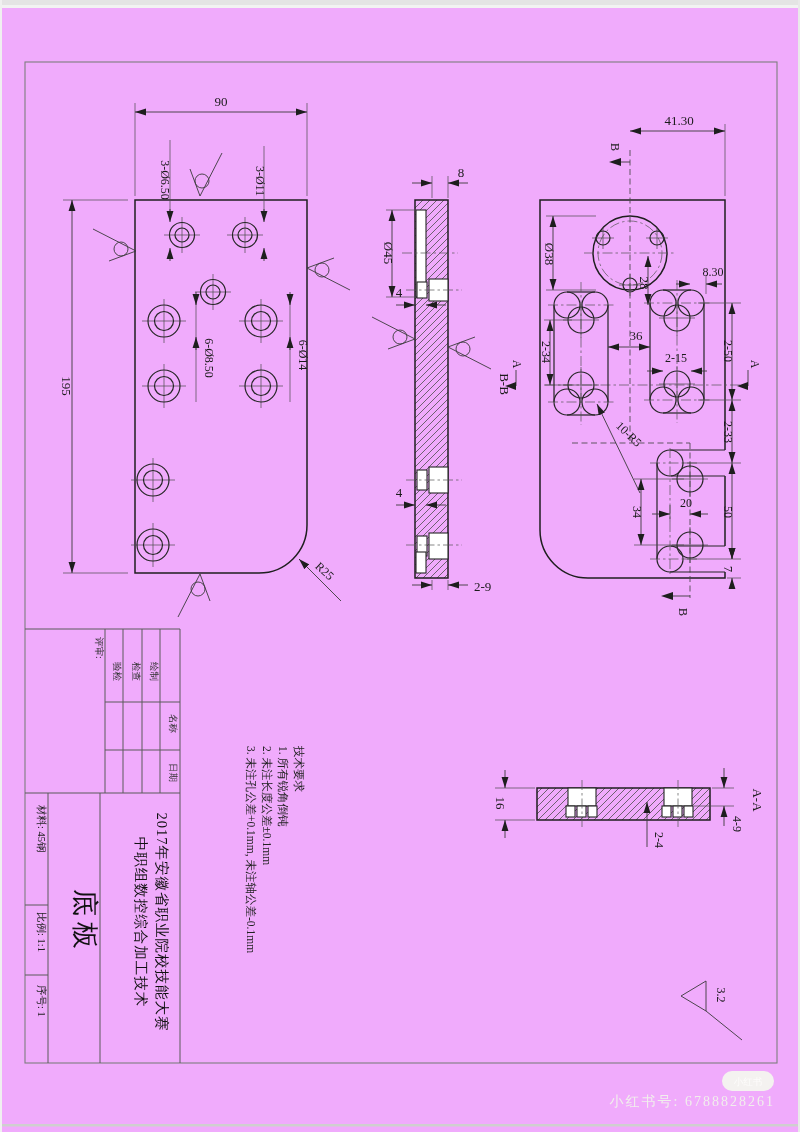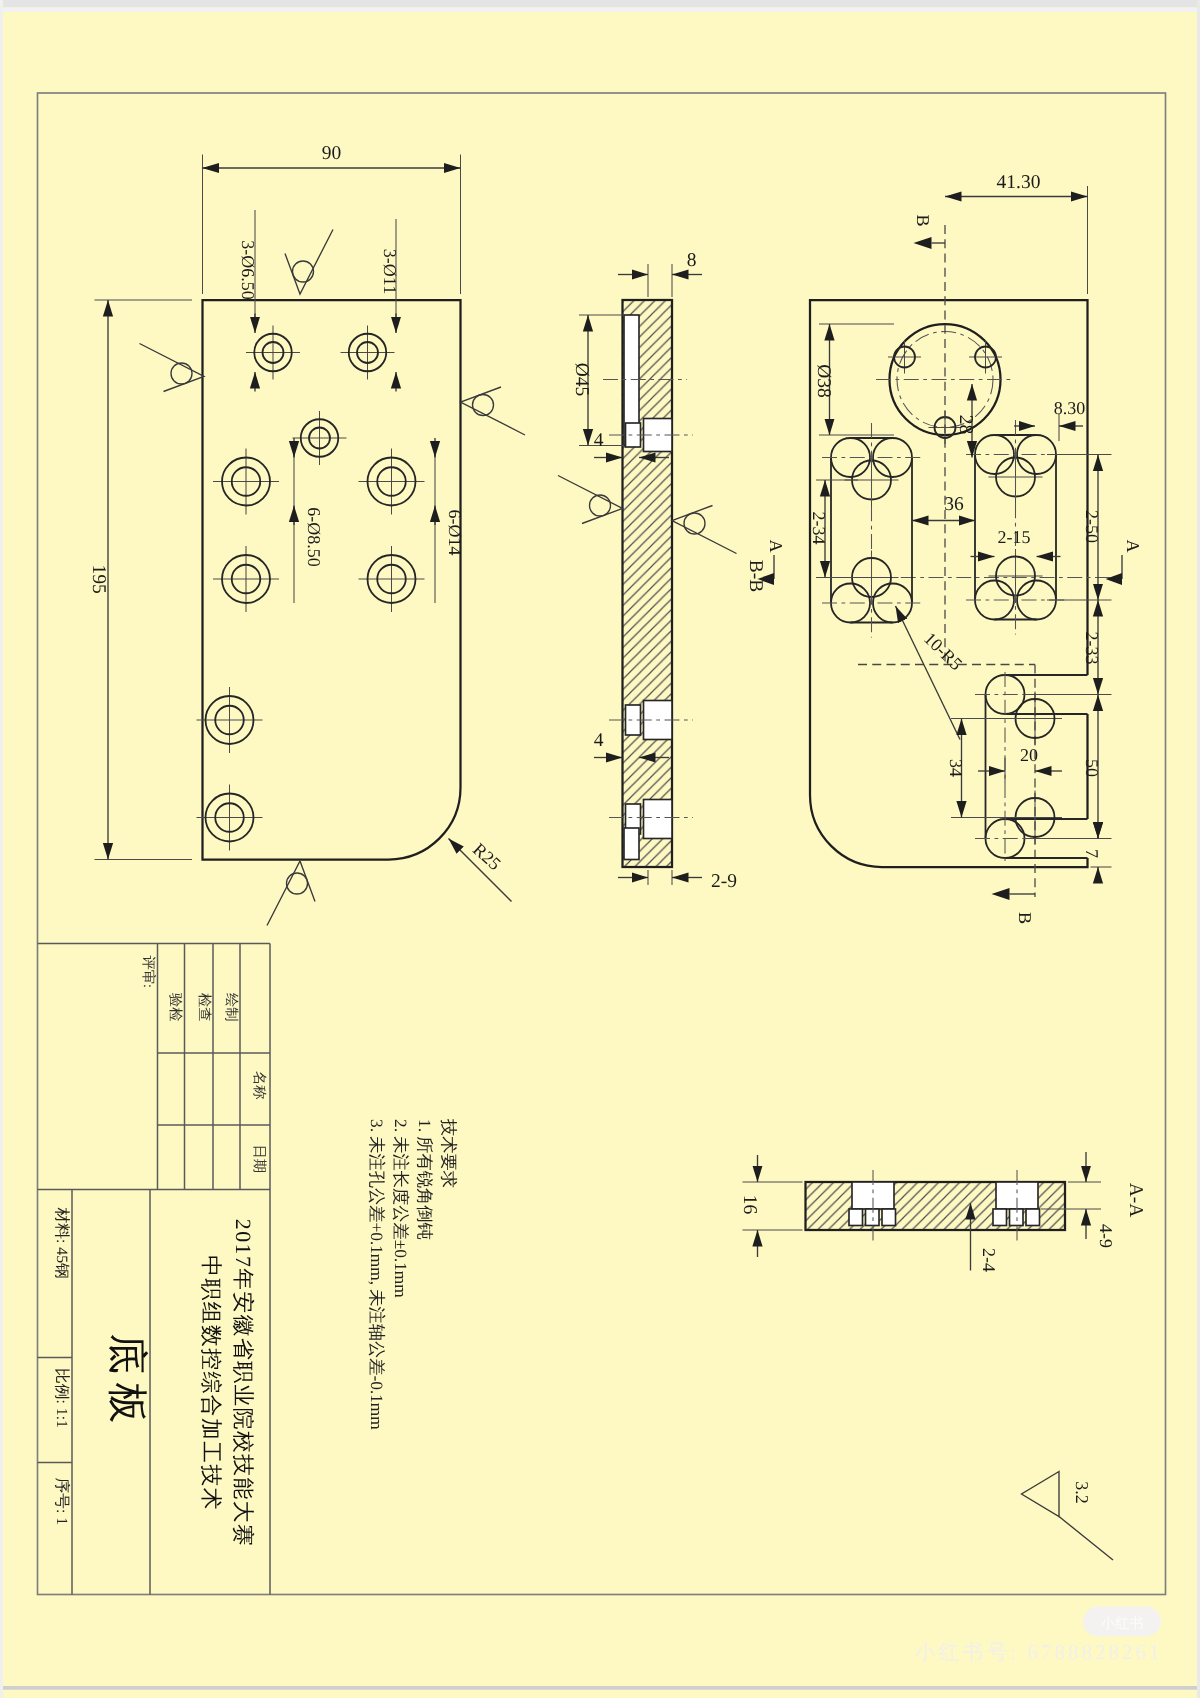--- a/index.html
+++ b/index.html
@@ -1,16 +1,16 @@
 <!DOCTYPE html>
 <html><head>
 <meta charset="utf-8">
 <style>
   html,body{margin:0;padding:0;background:#fff;}
-  .page{position:relative;width:800px;height:1132px;background:#fef9c3;overflow:hidden;
+  .page{position:relative;width:800px;height:1132px;background:#f0abfc;overflow:hidden;
         font-family:"Liberation Serif","DejaVu Serif",serif;}
   svg{display:block}
   
   .ol{fill:none;stroke:#1f1f1f;stroke-width:1.5}
   .o2{fill:none;stroke:#262626;stroke-width:1.2}
   .wt{fill:#ffffff;stroke:#262626;stroke-width:1.1}
   .dl{fill:none;stroke:#3a3a3a;stroke-width:0.9}
   .xl{fill:none;stroke:#4a4a4a;stroke-width:0.7}
   .cl{fill:none;stroke:#555555;stroke-width:0.7;stroke-dasharray:10 3 2.5 3}
   .hd{fill:none;stroke:#474747;stroke-width:0.85;stroke-dasharray:6 3.5}

